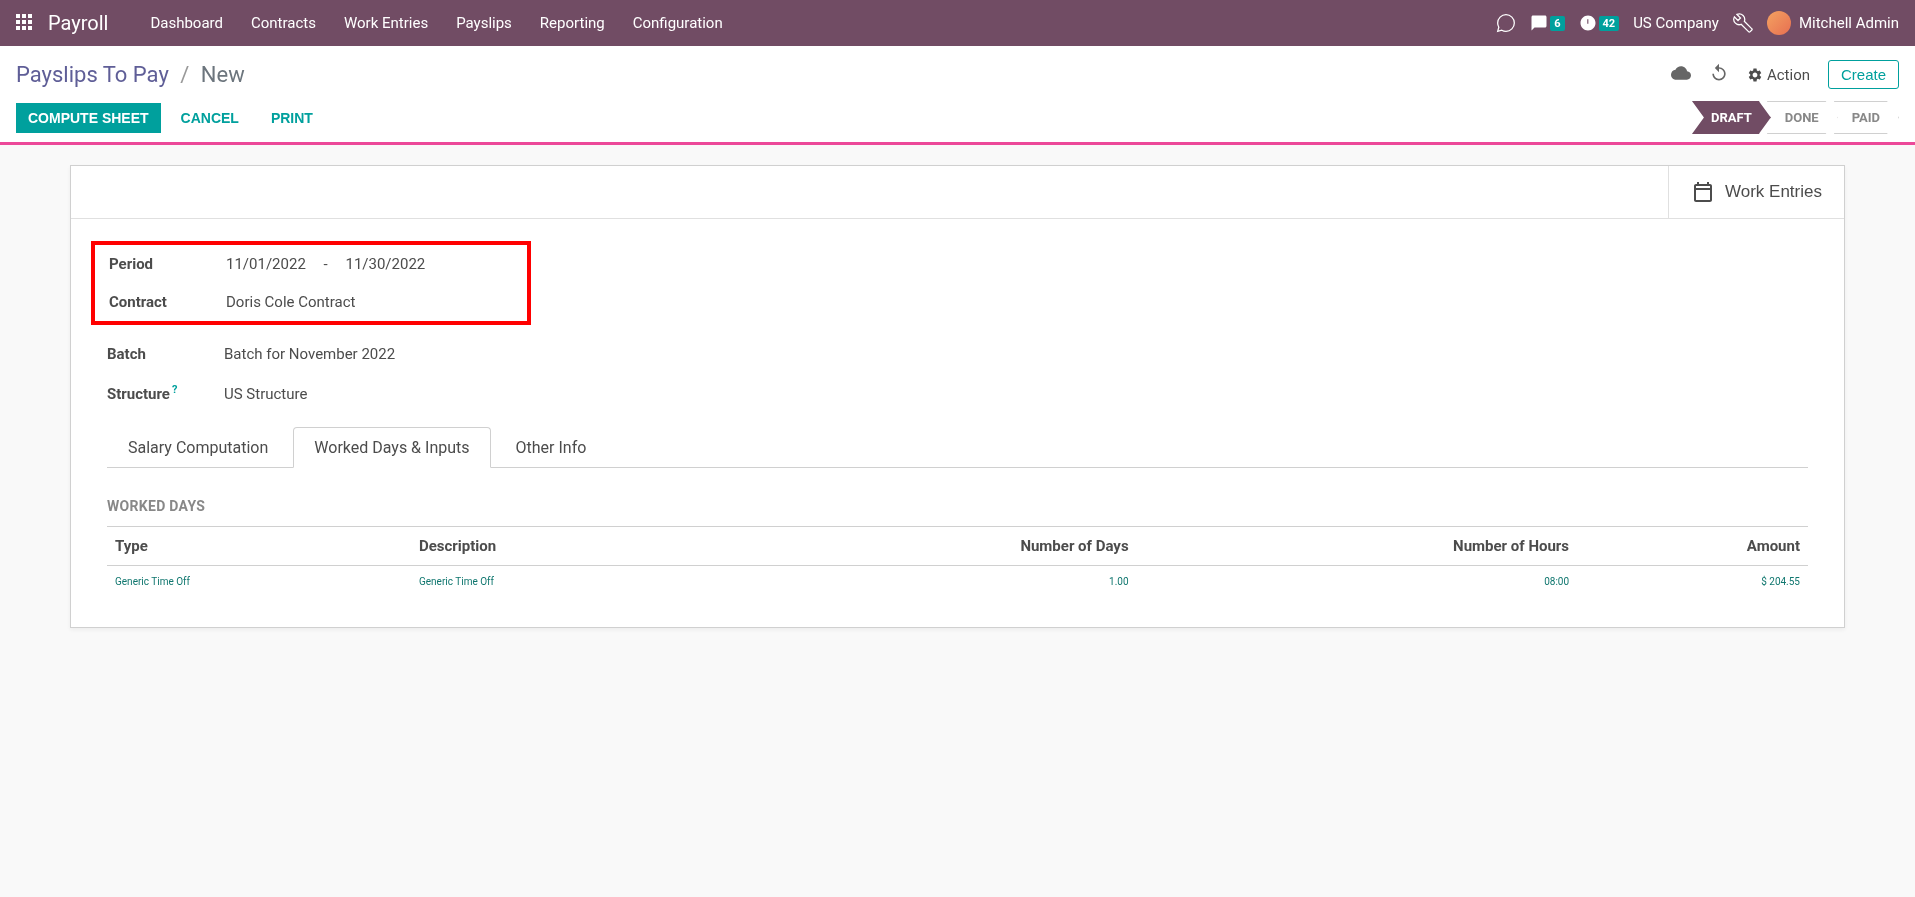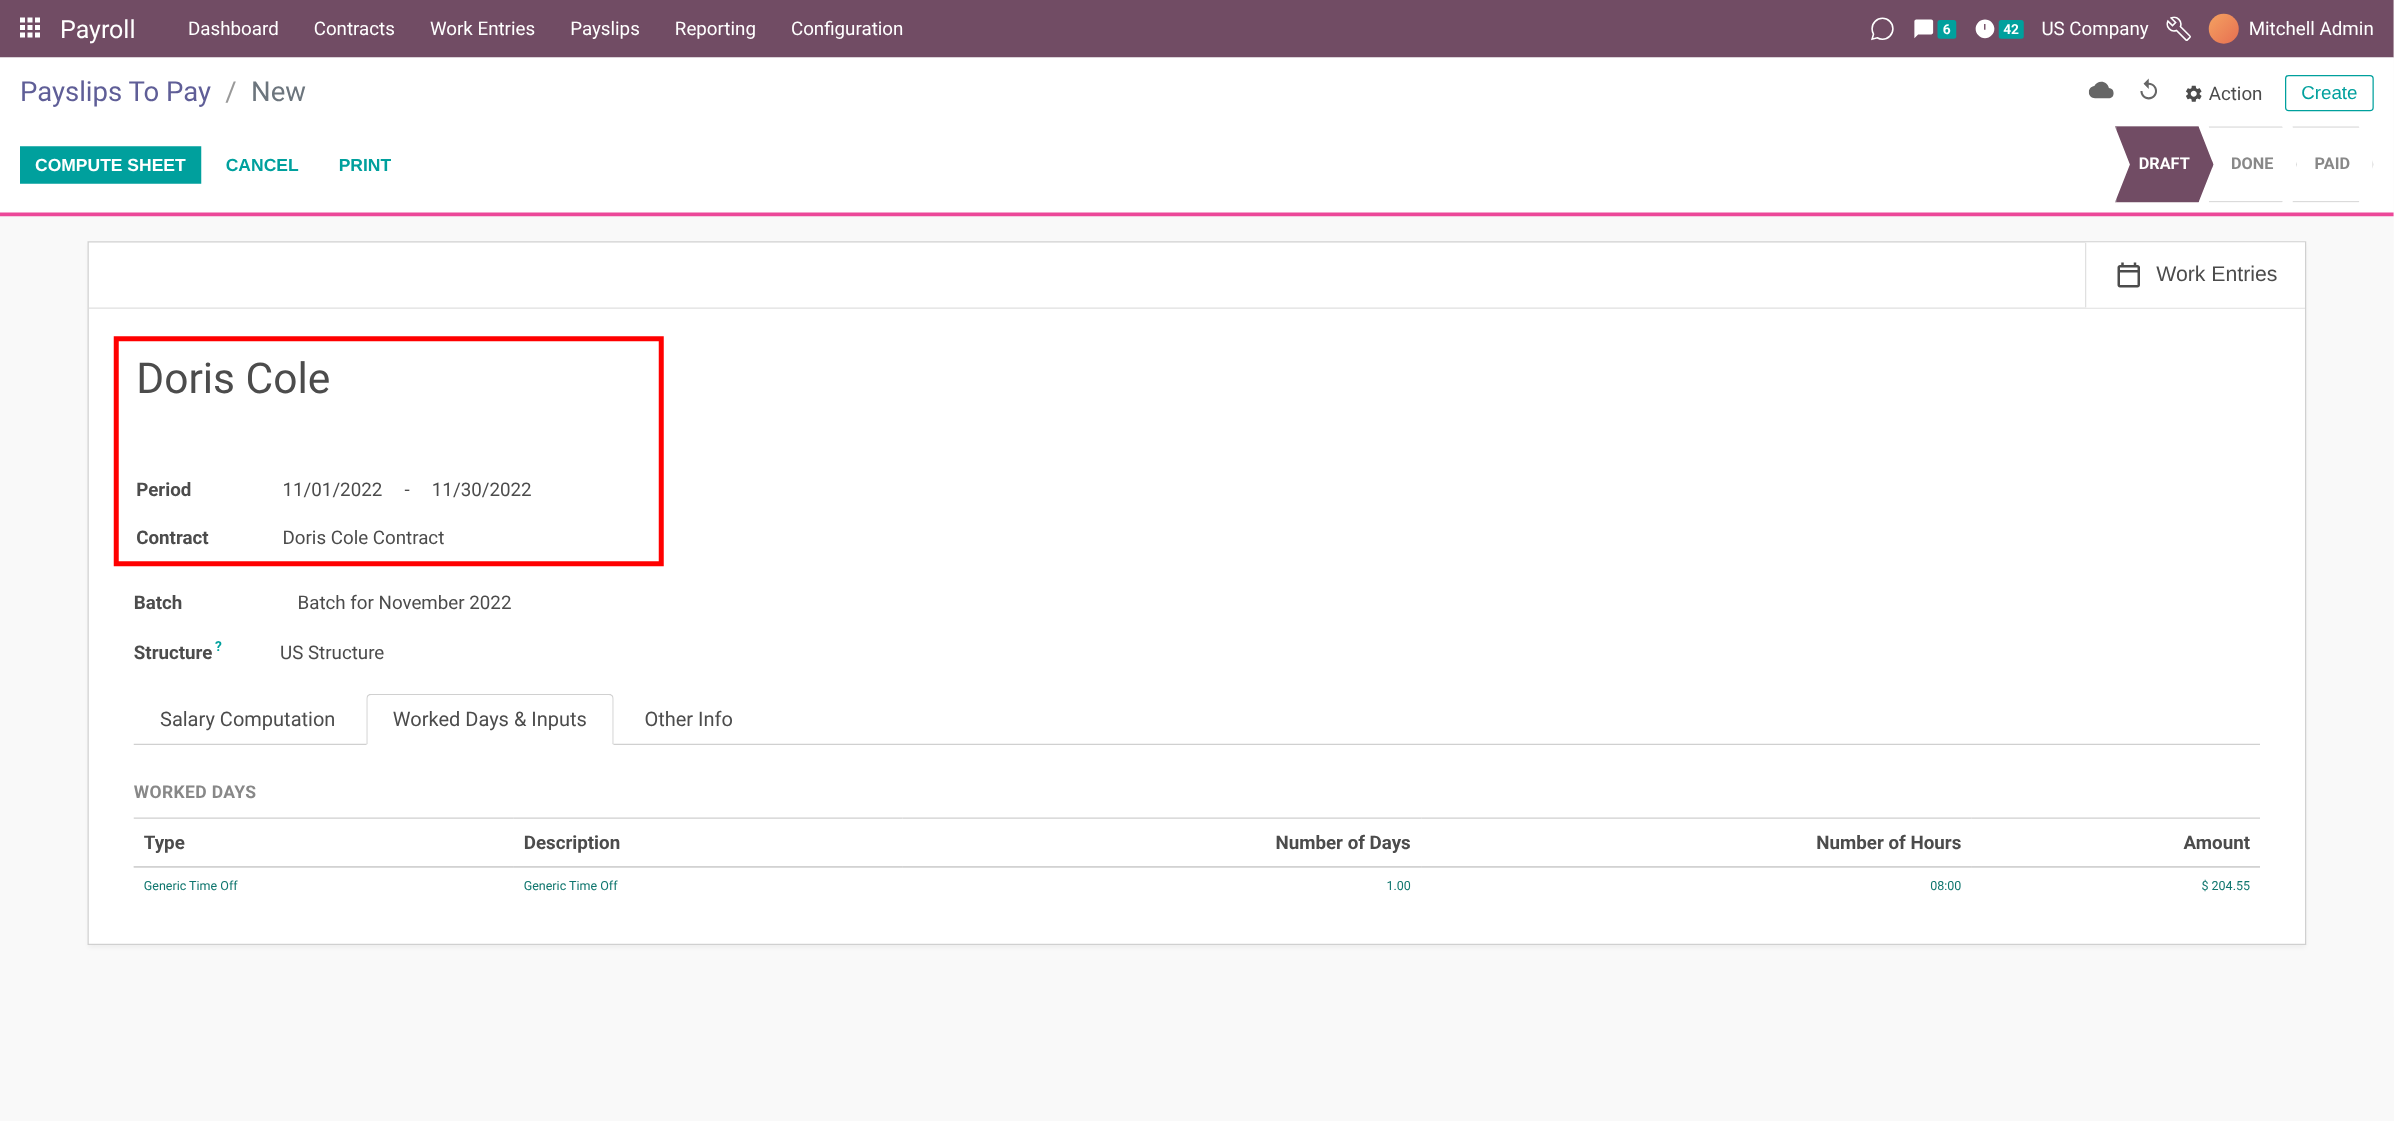--- a/index.html
+++ b/index.html
@@ -31,21 +31,21 @@
 .cp-top-right .action-btn { color: #4c4c4c; cursor: pointer; font-size: 15px; display: flex; align-items: center; gap: 4px; }
 .cp-top-right .create-btn { border: 1px solid #00a09d; color: #00a09d; background: #fff; padding: 5px 12px; font-size: 15px; cursor: pointer; border-radius: 3px; }
 
 
 .cp-bottom { display: flex; justify-content: space-between; align-items: center; padding: 4px 16px 8px 16px; }
 .cp-buttons { display: flex; gap: 8px; align-items: center; }
 .btn-primary { background: #00a09d; color: #fff; border: none; padding: 7px 12px; font-size: 14px; font-weight: bold; cursor: pointer; text-transform: uppercase; }
 .btn-link { background: none; border: none; color: #00a09d; padding: 7px 12px; font-size: 14px; font-weight: bold; cursor: pointer; text-transform: uppercase; }
 
 .statusbar { display: flex; align-items: center; }
-.statusbar .status-step { padding: 22px 18px; font-size: 13px; font-weight: bold; color: #888; position: relative; background: #fff; border: 1px solid #d0d0d0; border-left: none; clip-path: polygon(0 0, calc(100% - 12px) 0, 100% 50%, calc(100% - 12px) 100%, 0 100%, 12px 50%); margin-left: -4px; text-transform: uppercase; }
+.statusbar .status-step { padding: 8px 18px; font-size: 13px; font-weight: bold; color: #888; position: relative; background: #fff; border: 1px solid #d0d0d0; border-left: none; clip-path: polygon(0 0, calc(100% - 12px) 0, 100% 50%, calc(100% - 12px) 100%, 0 100%, 12px 50%); margin-left: -4px; text-transform: uppercase; }
 .statusbar .status-step.active { background: #714c64; color: #fff; border-color: #714c64; }
 .statusbar .status-step:first-child { border-left: 1px solid #d0d0d0; }
 
 
 .content-wrapper { padding: 20px 70px; }
 .form-sheet { background: #fff; border: 1px solid #d0d0d0; box-shadow: 0 2px 4px rgba(0,0,0,0.05); }
 
 
 .button-box { display: flex; justify-content: flex-end; border-bottom: 1px solid #e0e0e0; }
 .stat-button { border: none; border-left: 1px solid #e0e0e0; background: #fff; padding: 14px 22px; display: flex; align-items: center; gap: 10px; cursor: pointer; font-size: 17px; color: #4c4c4c; }
@@ -182,37 +182,36 @@
     <div class="button-box">
       <button class="stat-button">
         <svg viewBox="0 0 24 24">
             <path d="M19 4h-1V2h-2v2H8V2H6v2H5c-1.11 0-2 .9-2 2v14c0 1.1.89 2 2 2h14c1.1 0 2-.9 2-2V6c0-1.1-.9-2-2-2zm0 16H5V10h14v10zm0-12H5V6h14v2z" fill="#4c4c4c"></path>
           </svg>
         <span>Work Entries</span>
       </button>
     </div>
 
     <div class="highlight-box">
-      <h1 class="employee-name">Doris Cole</h1>
       <div class="form-group">
         <div class="label">Period</div>
         <div class="value">
           <span>11/01/2022</span>
           <span class="date-sep">-</span>
           <span>11/30/2022</span>
         </div>
       </div>
       <div class="form-group" style="margin-bottom:0;">
         <div class="label">Contract</div>
         <div class="value">Doris Cole Contract</div>
       </div>
     </div>
 
     <div class="form-fields-outside">
-      <div class="form-group" style="margin-top:20px;gap:14px;">
+      <div class="form-group" style="margin-top:20px;">
         <div class="label">Batch</div>
         <div class="value">Batch for November 2022</div>
       </div>
       <div class="form-group">
         <div class="label">
           <span>Structure</span><span class="help-icon">?</span>
         </div>
         <div class="value">US Structure</div>
       </div>
     </div>

